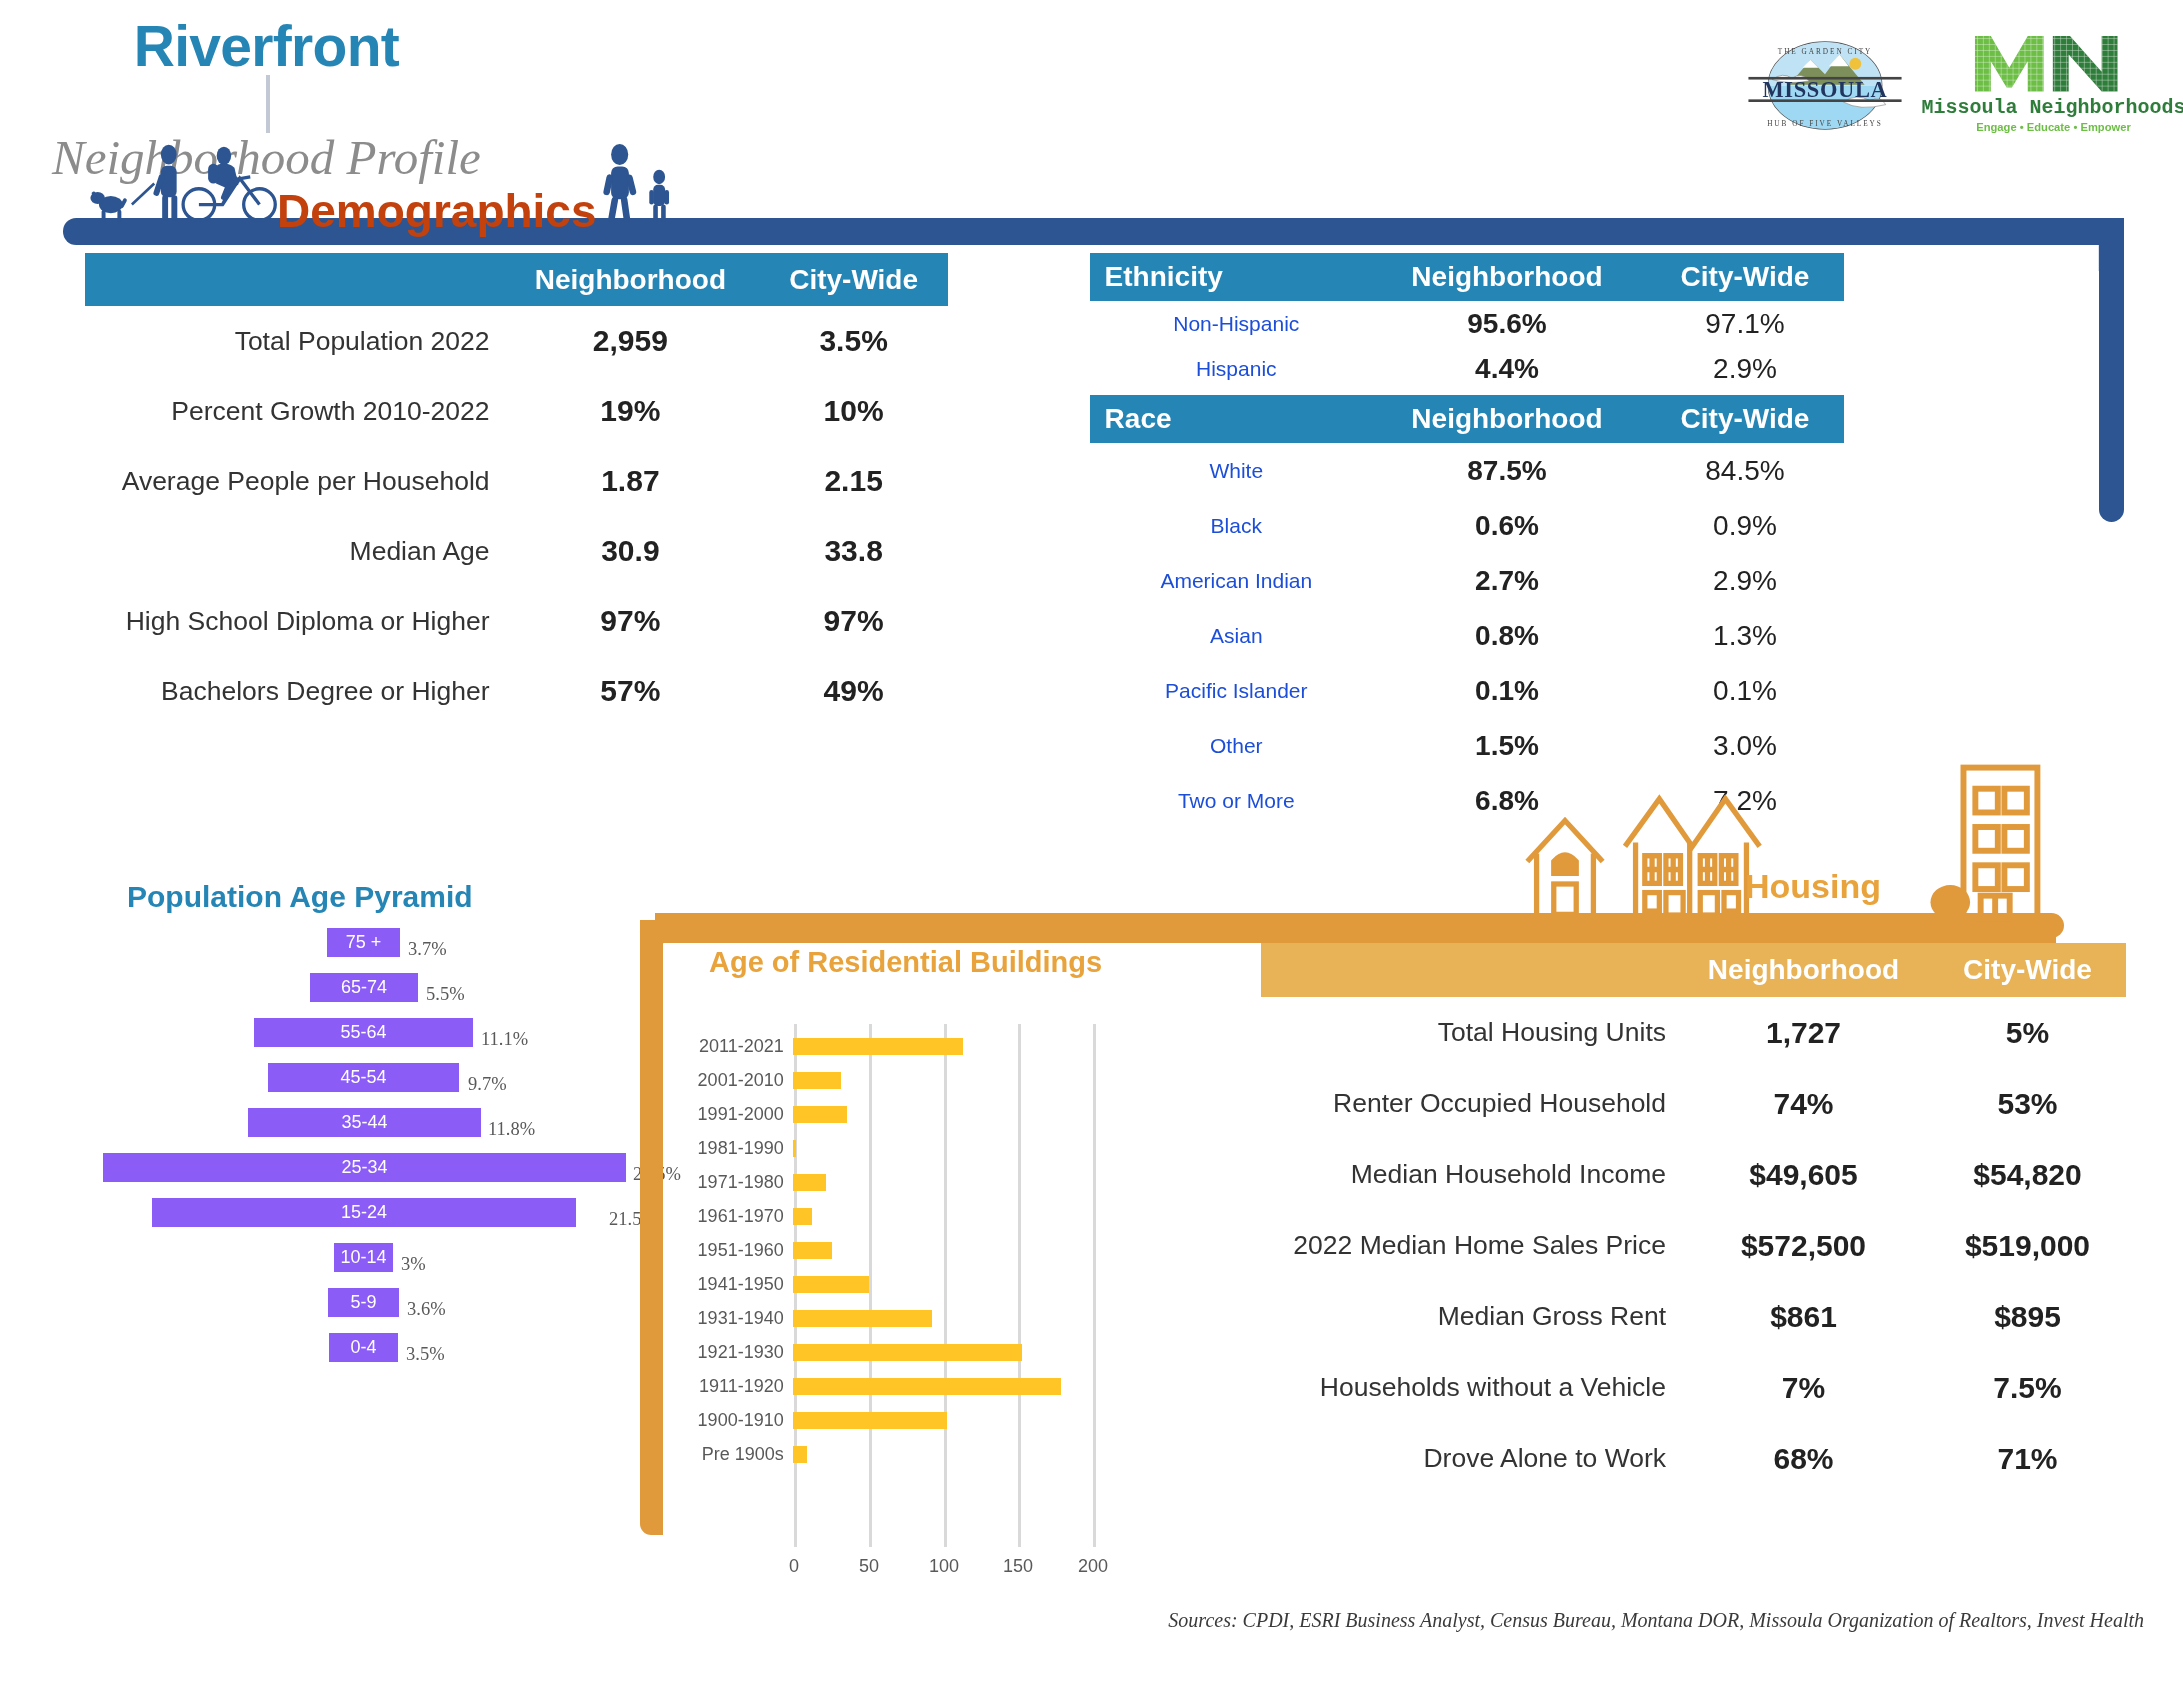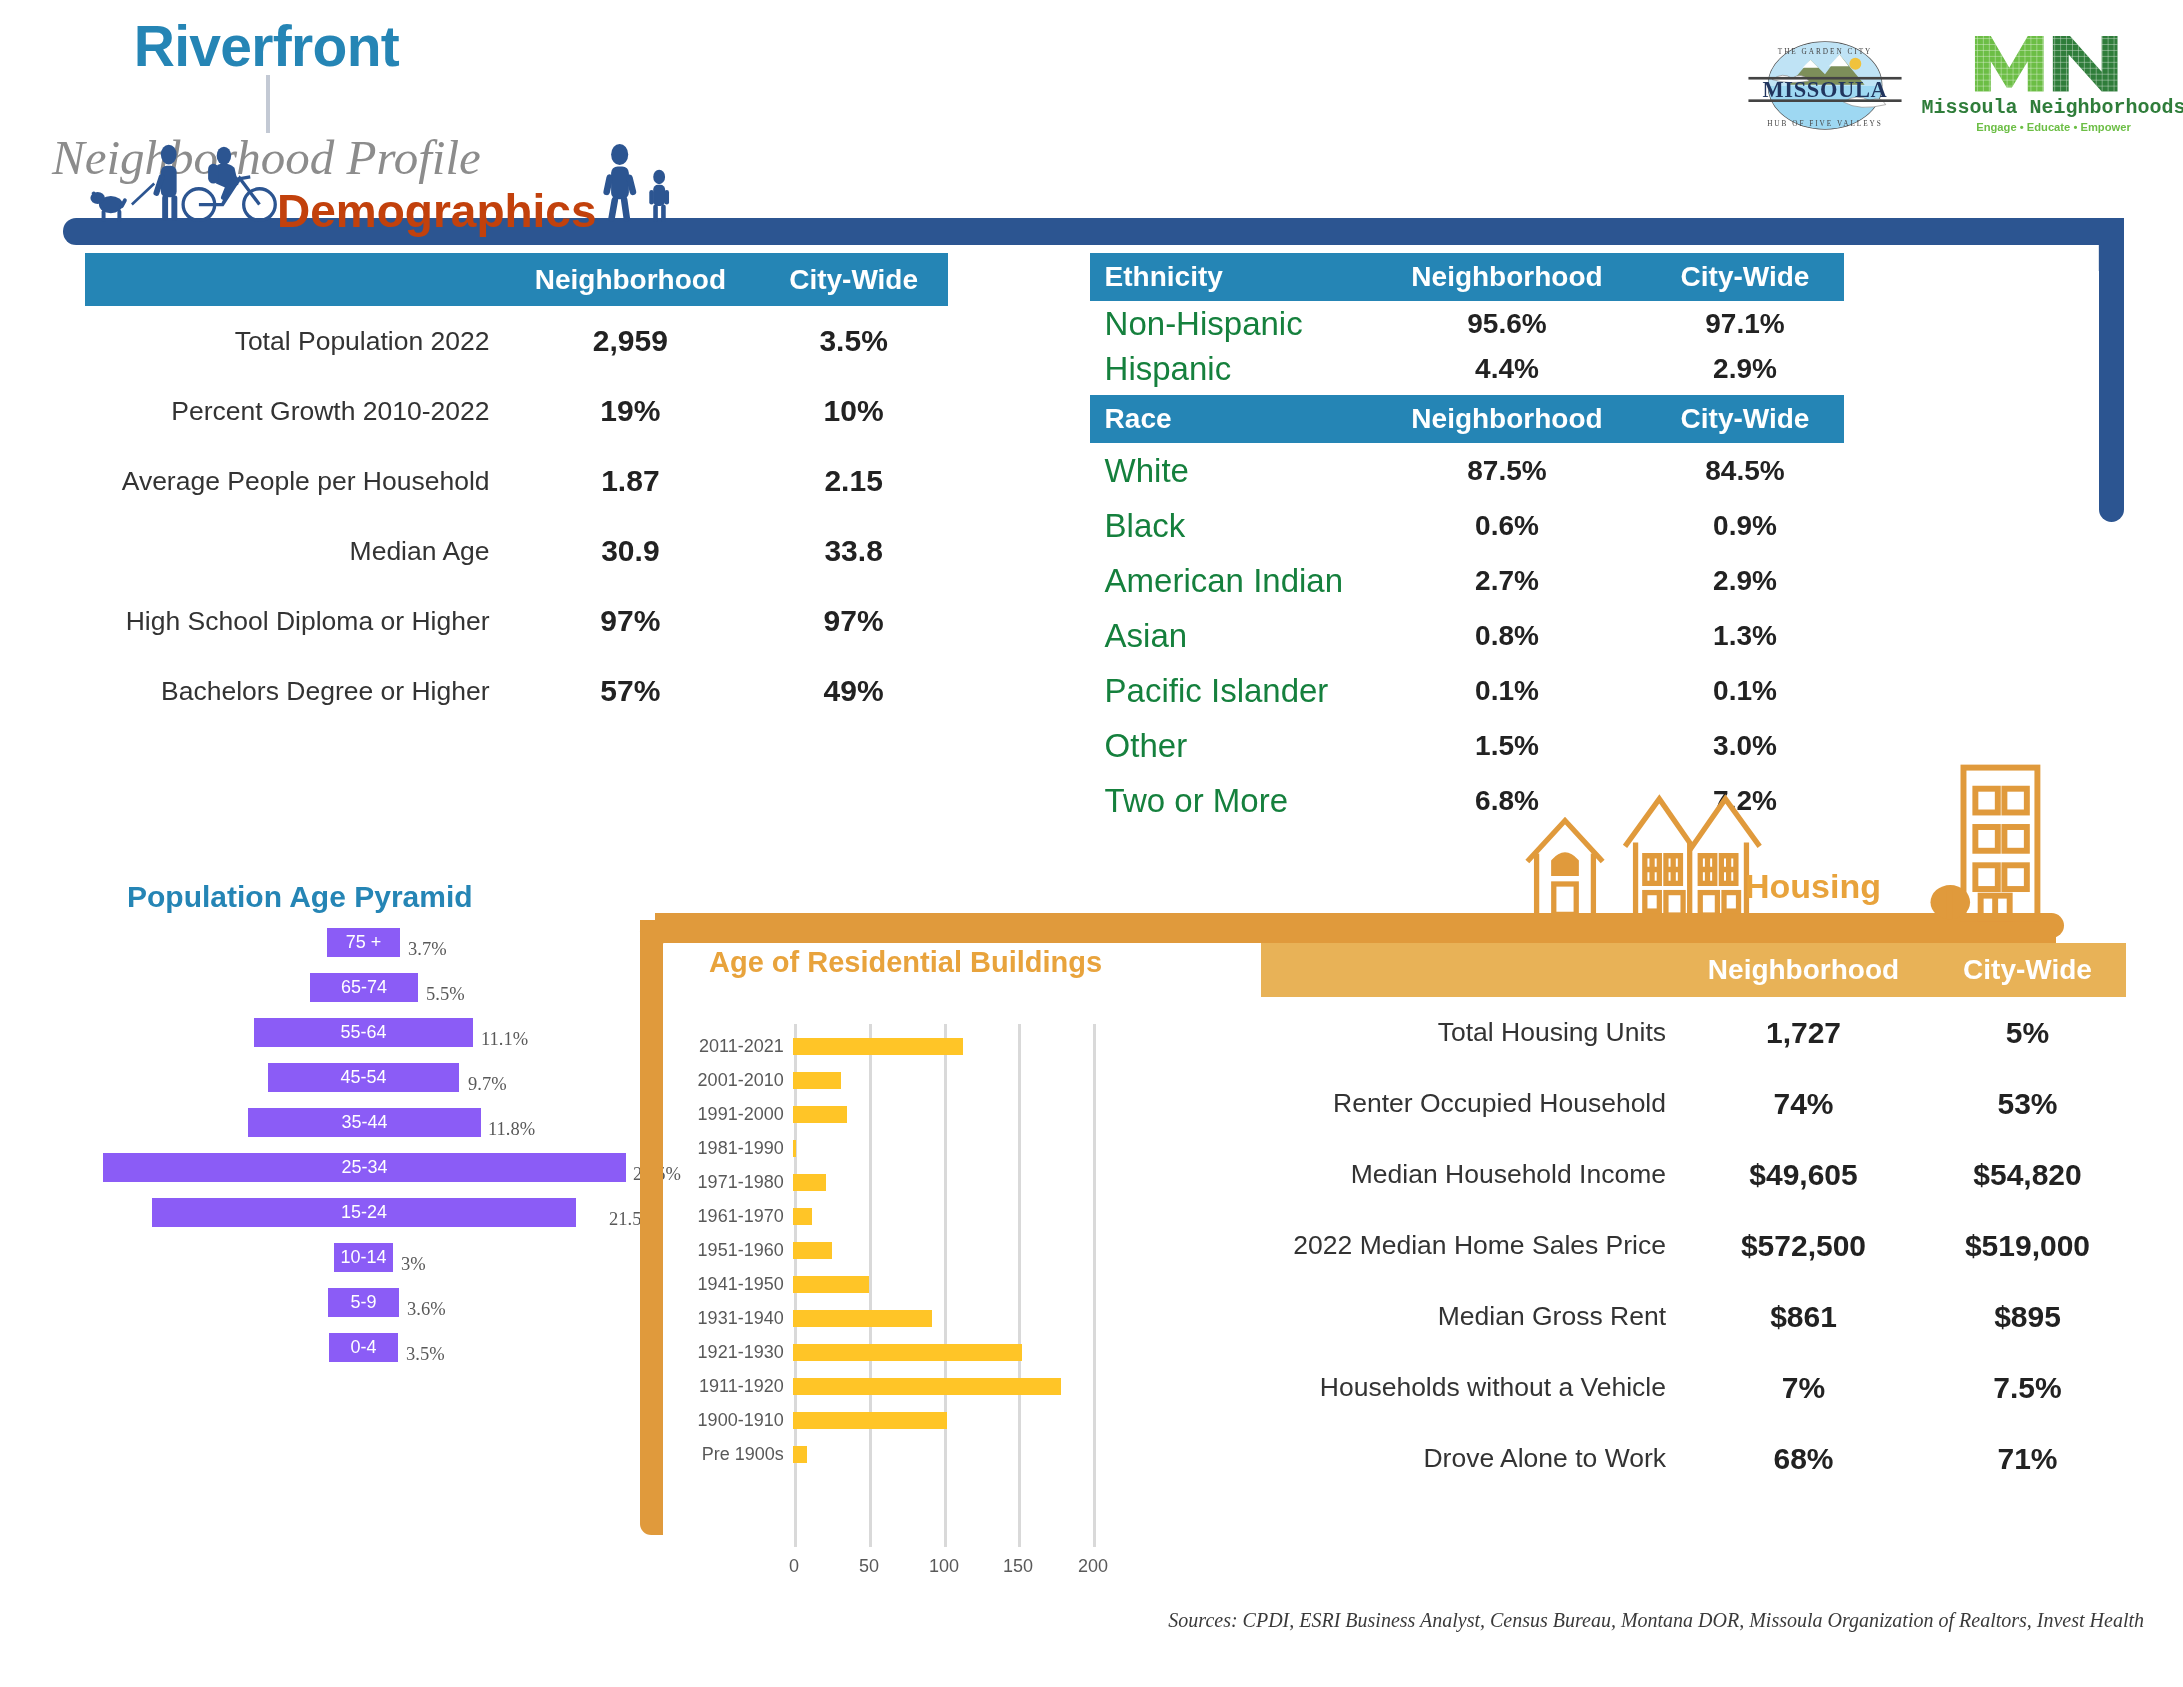--- a/index.html
+++ b/index.html
@@ -35,23 +35,23 @@
   #demo-table .trow .c3 { width: 189px; text-align: center; font-size: 30px; font-weight: bold; color: #222; }
 
   
   #eth-table { position: absolute; left: 1090px; top: 253px; width: 754px; }
   .er-head { display: flex; background: #2585B5; height: 48px; align-items: center; }
   .er-head .c1 { width: 278px; color: #fff; font-size: 28px; font-weight: bold; padding-left: 14.6px; }
   .er-head .c2 { width: 278px; color: #fff; font-size: 28px; font-weight: bold; text-align: center; }
   .er-head .c3 { width: 198px; color: #fff; font-size: 28px; font-weight: bold; text-align: center; }
   .er-row { display: flex; align-items: center; height: 45px; }
   .er-row.tall { height: 55px; }
-  .er-row .c1 { width: 278px; font-size: 33px; color: #15803d; padding-left: 14.6px; }
+  .er-row .c1 { width: 278px; font-size: 21px; color: #1d4ed8; padding-left: 14.6px; text-align: center; }
   .er-row .c2 { width: 278px; font-size: 28px; font-weight: bold; color: #222; text-align: center; }
-  .er-row .c3 { width: 198px; font-size: 28px; font-weight: bold; color: #222; text-align: center; }
+  .er-row .c3 { width: 198px; font-size: 28px; font-weight: normal; color: #222; text-align: center; }
   #race-head { margin-top: 4px; }
 
   
   #pyramid-title { position: absolute; left: 127px; top: 880px; font-size: 30px; font-weight: bold; color: #2585B5; }
   #pyramid { position: absolute; left: 53px; top: 926px; width: 622px; height: 576px; }
   .pyr-row { position: relative; height: 45px; }
   .pyr-bar { position: absolute; top: 2px; height: 29px; background: #8b5cf6; display: flex; align-items: center; justify-content: center; }
   .pyr-bar span { color: #fff; font-size: 18px; font-weight: normal; }
   .pyr-val { position: absolute; top: 50%; transform: translateY(-50%); font-size: 18.5px; color: #595959; font-family: "Liberation Serif", serif; white-space: nowrap; }
 

